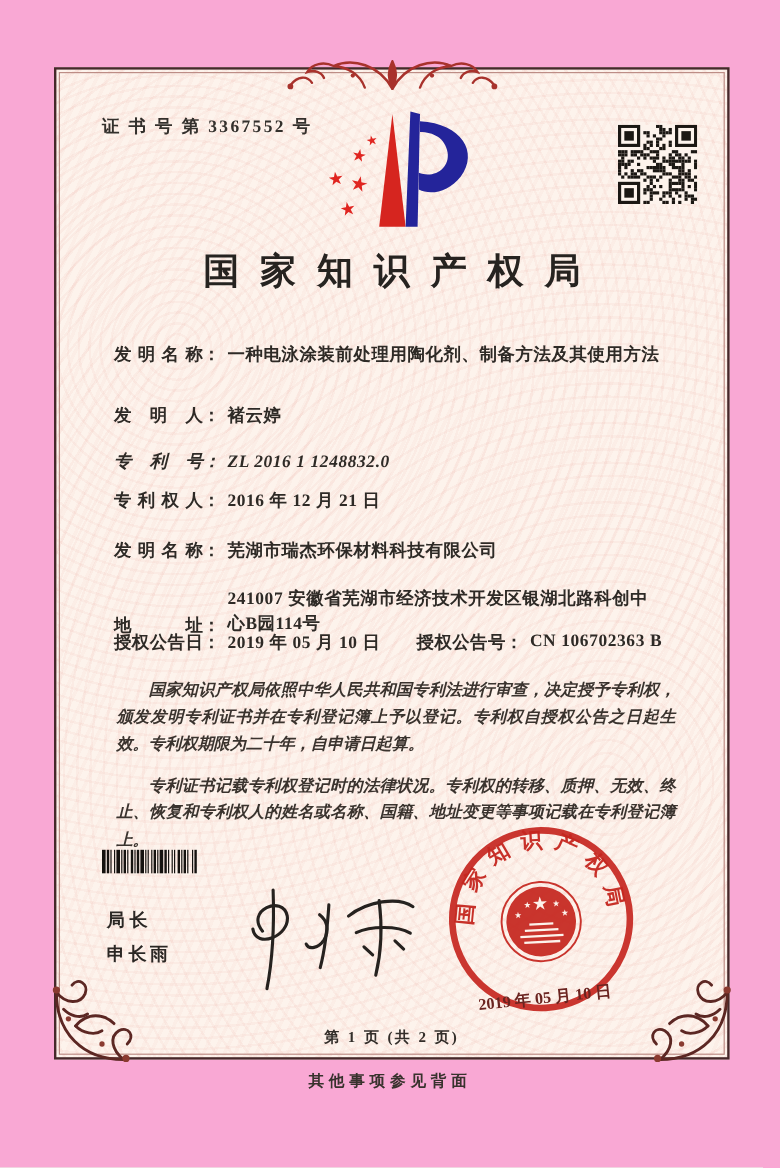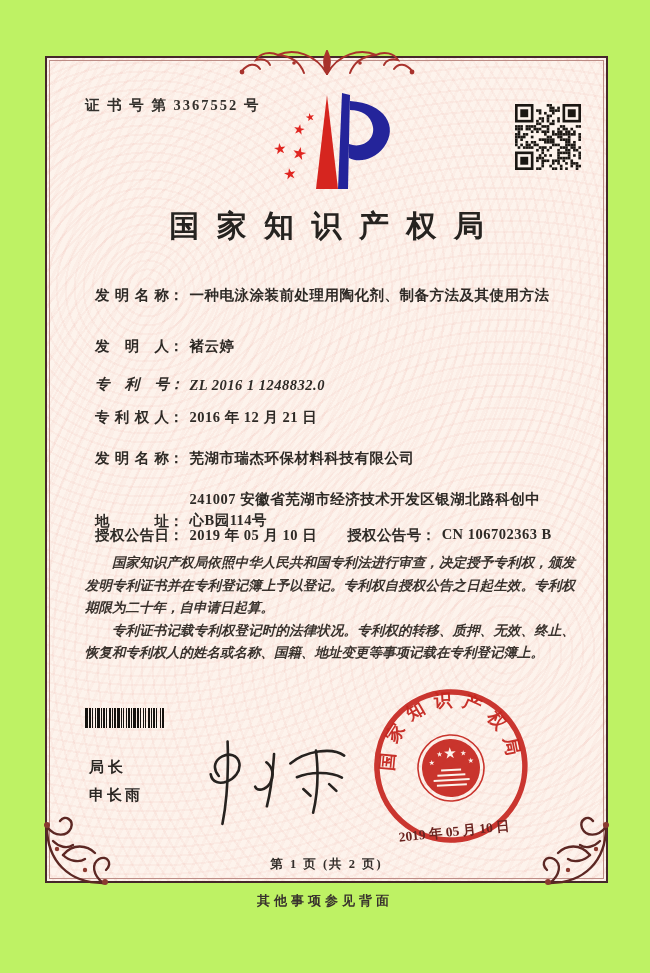--- a/index.html
+++ b/index.html
@@ -1,18 +1,18 @@
 <!DOCTYPE html>
 <html><head>
 <meta charset="utf-8">
 <style>
   html,body { margin:0; padding:0; background:#e9e7e4; }
   .page {
     position:relative; width:650px; height:973px; margin:0 auto;
-    background:#bef264; overflow:hidden;
+    background:#f9a8d4; overflow:hidden;
     font-family:"Liberation Serif", serif; color:#2b2724;
   }
   
   .frame {
     position:absolute; left:45px; top:56px; width:563px; height:827px;
     border:2px solid #46282a; box-sizing:border-box;
     background:
       repeating-radial-gradient(circle at 18% 28%, rgba(231,156,146,.09) 0 2px, rgba(0,0,0,0) 2px 9px),
       repeating-radial-gradient(circle at 82% 72%, rgba(231,156,146,.09) 0 2px, rgba(0,0,0,0) 2px 11px),
       repeating-linear-gradient(115deg, rgba(240,190,180,.10) 0 3px, rgba(0,0,0,0) 3px 8px),
@@ -35,21 +35,21 @@
   .colon { flex:none; margin-right:6px; }
   .fval { letter-spacing:.5px; }
   .fval.wrap { max-width:352px; line-height:21px; }
   .pair2 { display:flex; margin-left:30px; }
   
   .paras {
     position:absolute; left:38px; top:494px; width:490px;
     font-size:13.5px; line-height:22.5px; font-style:italic; font-weight:600;
     color:#3a332e; text-align:justify;
   }
-  .paras p { margin:0; text-indent:2em; }
+  .paras p { margin:12px; text-indent:2em; }
   
   .barcode { position:absolute; left:38px; top:650px; }
   .signer-title { position:absolute; left:42px; top:700px; font-size:15px; font-weight:700; letter-spacing:4px; }
   .signer-name  { position:absolute; left:42px; top:728px; font-size:15px; font-weight:700; letter-spacing:3px; }
   .signature { position:absolute; left:138px; top:676px; }
   .seal { position:absolute; left:322px; top:628px; transform:rotate(-3deg); }
   .page-no { position:absolute; left:0; top:798px; width:100%; text-align:center; font-size:12.5px; font-weight:600; letter-spacing:2px; color:#332e2a; }
   .backnote { position:absolute; left:0; top:892px; width:100%; text-align:center; font-size:13px; font-weight:700; letter-spacing:4px; color:#38322d; }
 </style>
 </head>

